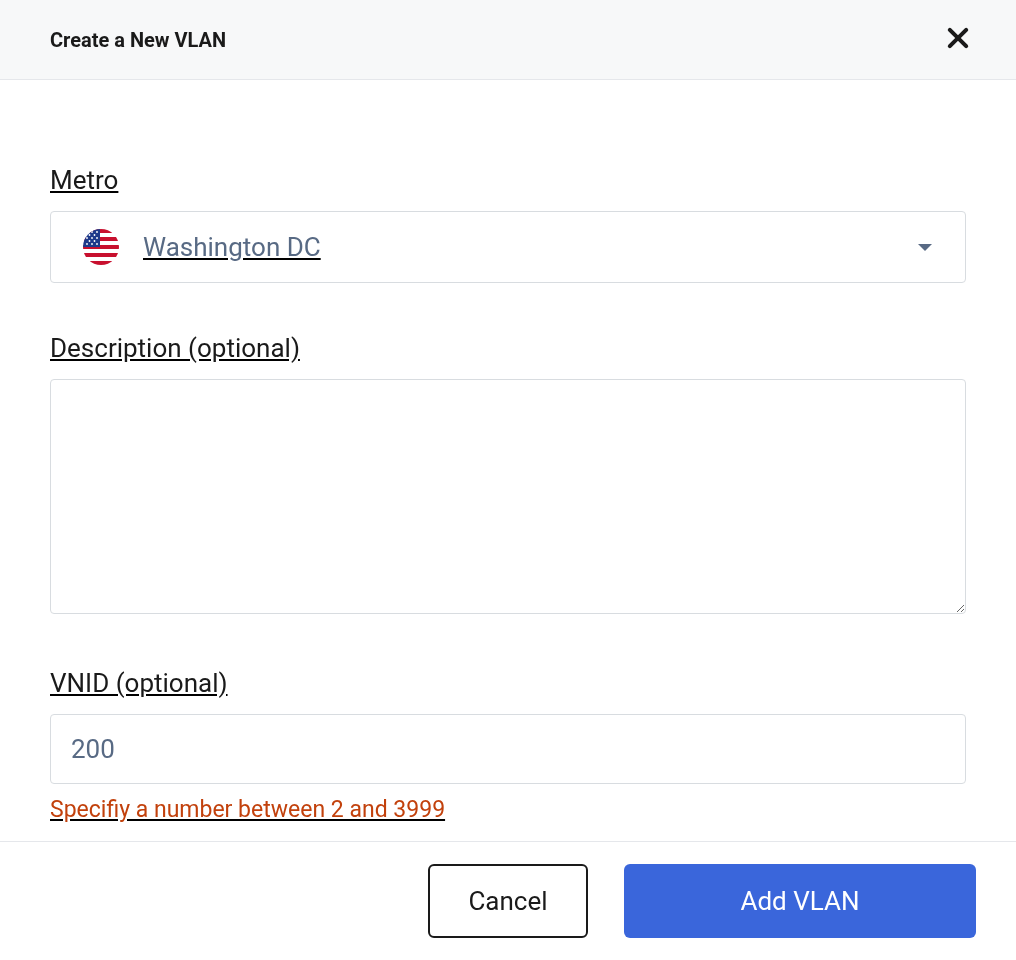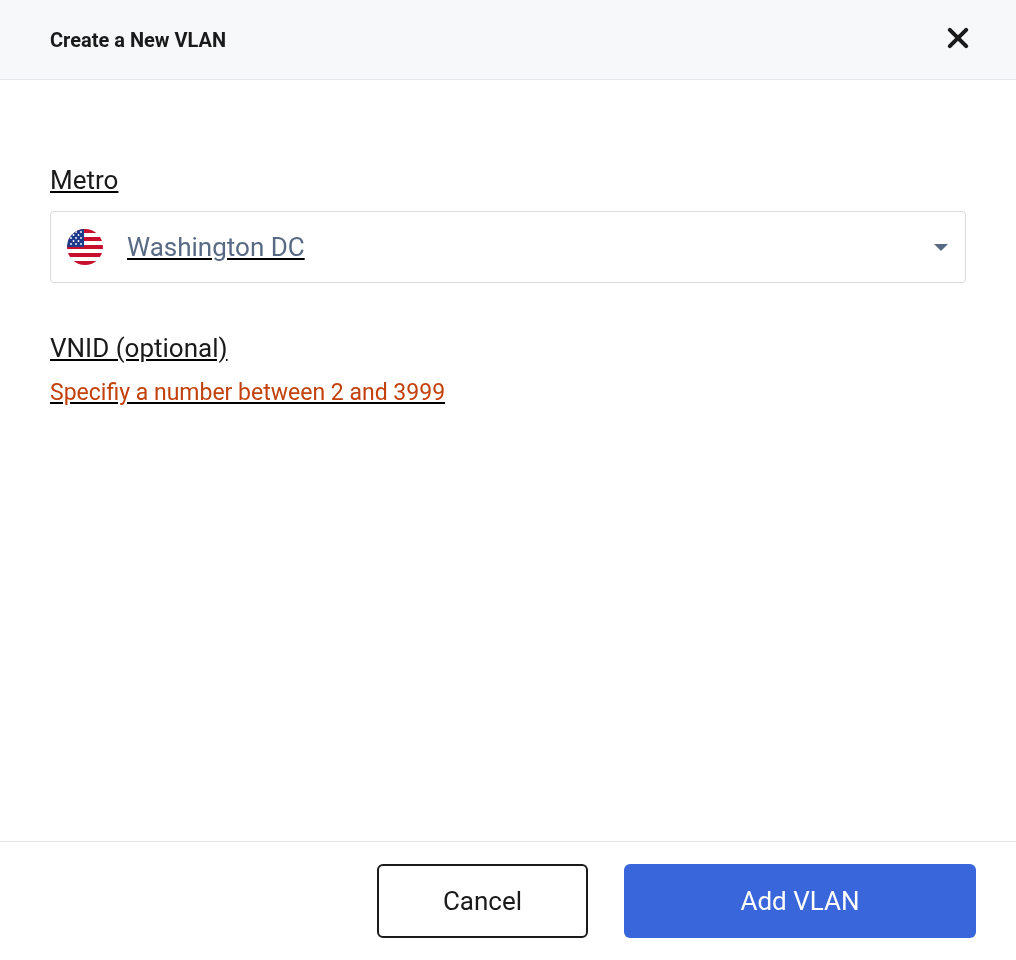--- a/index.html
+++ b/index.html
@@ -64,21 +64,21 @@
       margin-bottom: 16px;
     }
     .select-wrapper {
       position: relative;
       border: 1px solid #d8dce0;
       border-radius: 4px;
       background: #ffffff;
       height: 72px;
       display: flex;
       align-items: center;
-      padding: 0 16px;
+      padding: 0 32px;
       cursor: pointer;
     }
     .flag-icon {
       width: 36px;
       height: 36px;
       border-radius: 50%;
       margin-right: 24px;
       flex-shrink: 0;
       overflow: hidden;
     }
@@ -136,21 +136,21 @@
       font-family: inherit;
       height: 74px;
       display: flex;
       align-items: center;
       justify-content: center;
     }
     .btn-secondary {
       background: #ffffff;
       border: 2px solid #1a1a1a;
       color: #1a1a1a;
-      width: 211px;
+      width: 160px;
     }
     .btn-primary {
       background: #3a66db;
       border: none;
       color: #ffffff;
       width: 352px;
     }
     .form-group-vnid {
       margin-bottom: 17px;
     }
@@ -201,23 +201,28 @@
         </span>
         <span class="select-value">Washington DC</span>
         <span class="chevron-down">
           <svg viewBox="0 0 16 10" fill="#586a84">
             <path d="M1 1 L8 8 L15 1 Z"></path>
           </svg>
         </span>
       </div>
     </div>
 
+    <div class="form-group">
+      <label class="form-label">Description (optional)</label>
+      <textarea class="textarea-input" style=""></textarea>
+    </div>
 
     <div class="form-group form-group-vnid">
       <label class="form-label">VNID (optional)</label>
+      <input type="text" class="text-input" value="200" style="">
       <div class="helper-text">Specifiy a number between 2 and 3999</div>
     </div>
   </div>
 
   <div class="modal-footer">
     <button class="btn btn-secondary">Cancel</button>
     <button class="btn btn-primary">Add VLAN</button>
   </div>
 </div>
 

